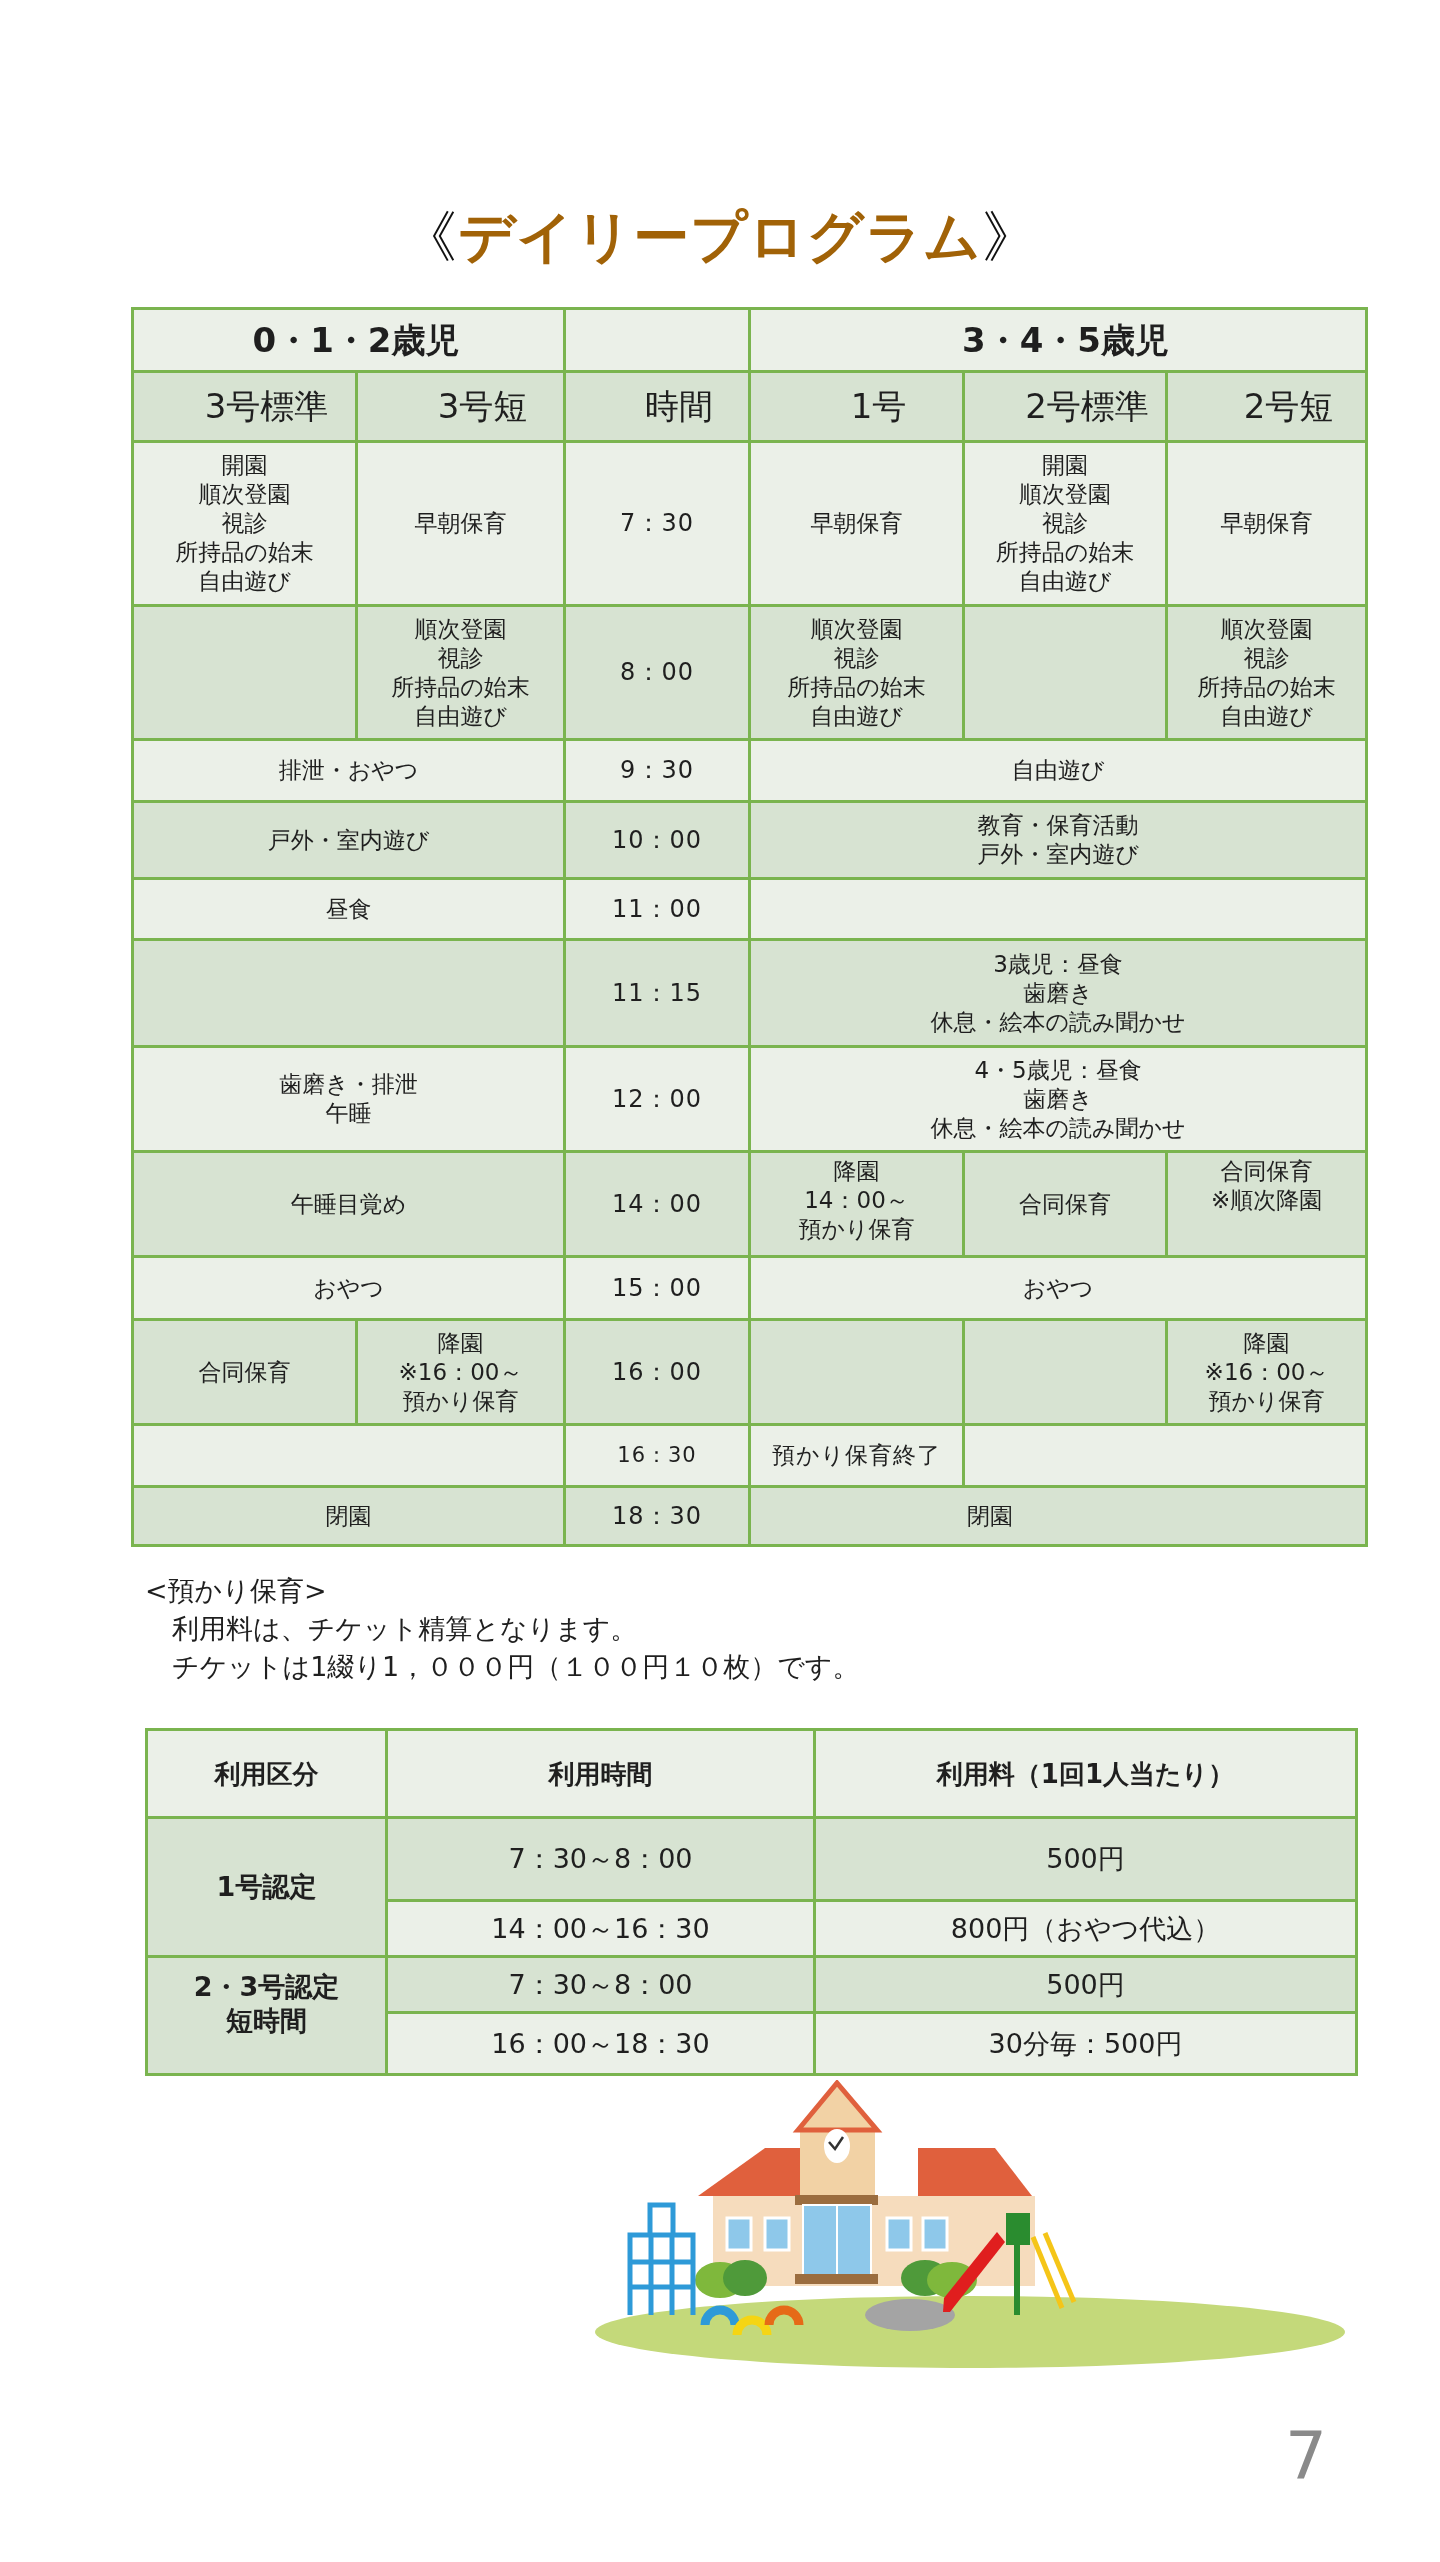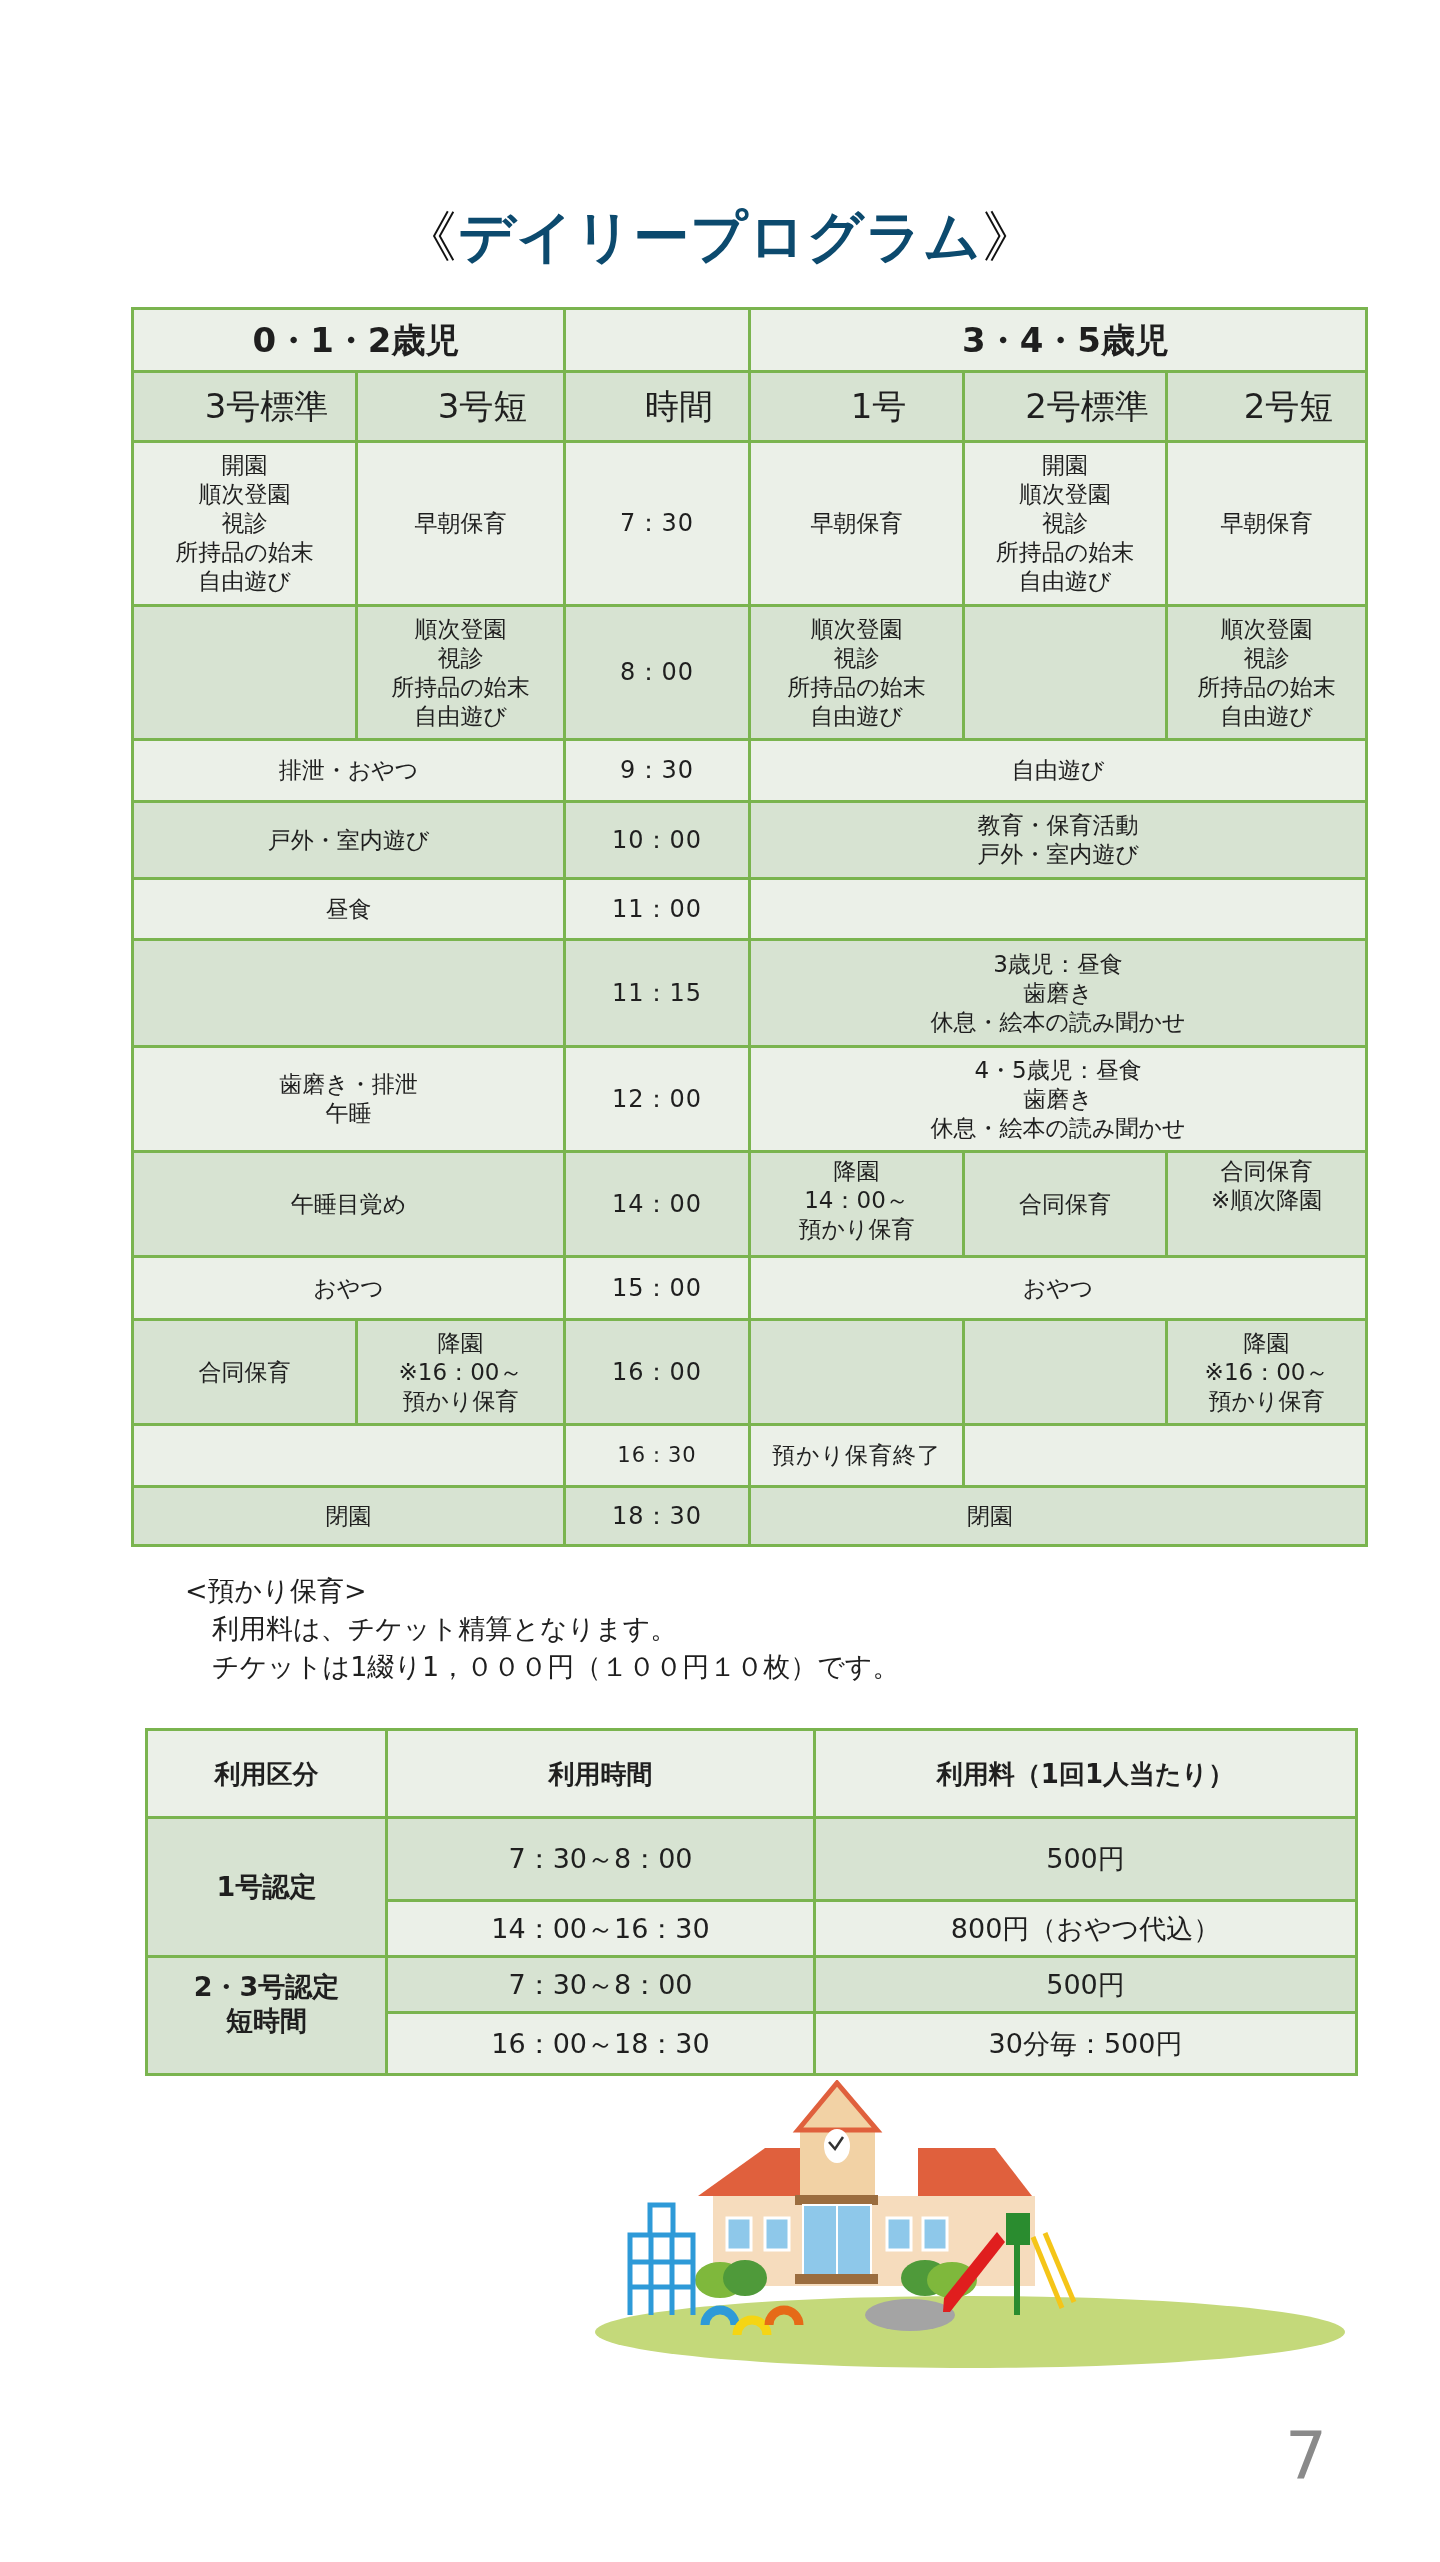--- a/index.html
+++ b/index.html
@@ -1,32 +1,32 @@
 <!DOCTYPE html>
 <html><head>
 <meta charset="utf-8">
 <style>
   html,body{margin:0;padding:0;background:#ffffff;}
   body{width:1440px;height:2562px;position:relative;overflow:hidden;
        font-family:"DejaVu Sans","Liberation Sans",sans-serif;color:#1f1f1f;}
   .title{position:absolute;left:0;top:200px;width:1440px;text-align:center;
          font-size:56px;font-weight:bold;letter-spacing:1px;}
   .title .br{color:#111;font-weight:normal;}
-  .title .tx{color:#0c4a6e;}
+  .title .tx{color:#a16207;}
   table{border-collapse:collapse;position:absolute;table-layout:fixed;}
   td{border:3px solid #7ab44f;text-align:center;vertical-align:middle;padding:0 4px;
      line-height:29px;font-size:23px;white-space:pre-line;}
   .l{background:#ebf0e8;}
   .d{background:#d7e3d2;}
   #daily{left:131px;top:307px;width:1234px;}
   #daily .age{font-size:34px;font-weight:bold;padding-left:19px;}
   #daily .col{font-size:34px;padding-left:48px;}
   #daily .tm{font-size:24px;letter-spacing:1px;}
   #daily .sm{font-size:21px;letter-spacing:1px;}
-  .note{position:absolute;left:145px;top:1572px;font-size:27px;line-height:38px;white-space:pre;margin-left:40px;}
+  .note{position:absolute;left:145px;top:1572px;font-size:27px;line-height:38px;white-space:pre;}
   #fees{left:145px;top:1700px;width:1210px;margin-top:28px;}
   #fees td{font-size:27px;line-height:34px;}
   #fees .h{font-weight:bold;font-size:26px;}
   #fees .cat{font-weight:bold;font-size:27px;}
   .illus{position:absolute;left:585px;top:2080px;width:760px;height:300px;}
   .page-num{position:absolute;left:1285px;top:2418px;font-size:66px;color:#8a8a8a;}
 </style>
 </head>
 <body>
 

